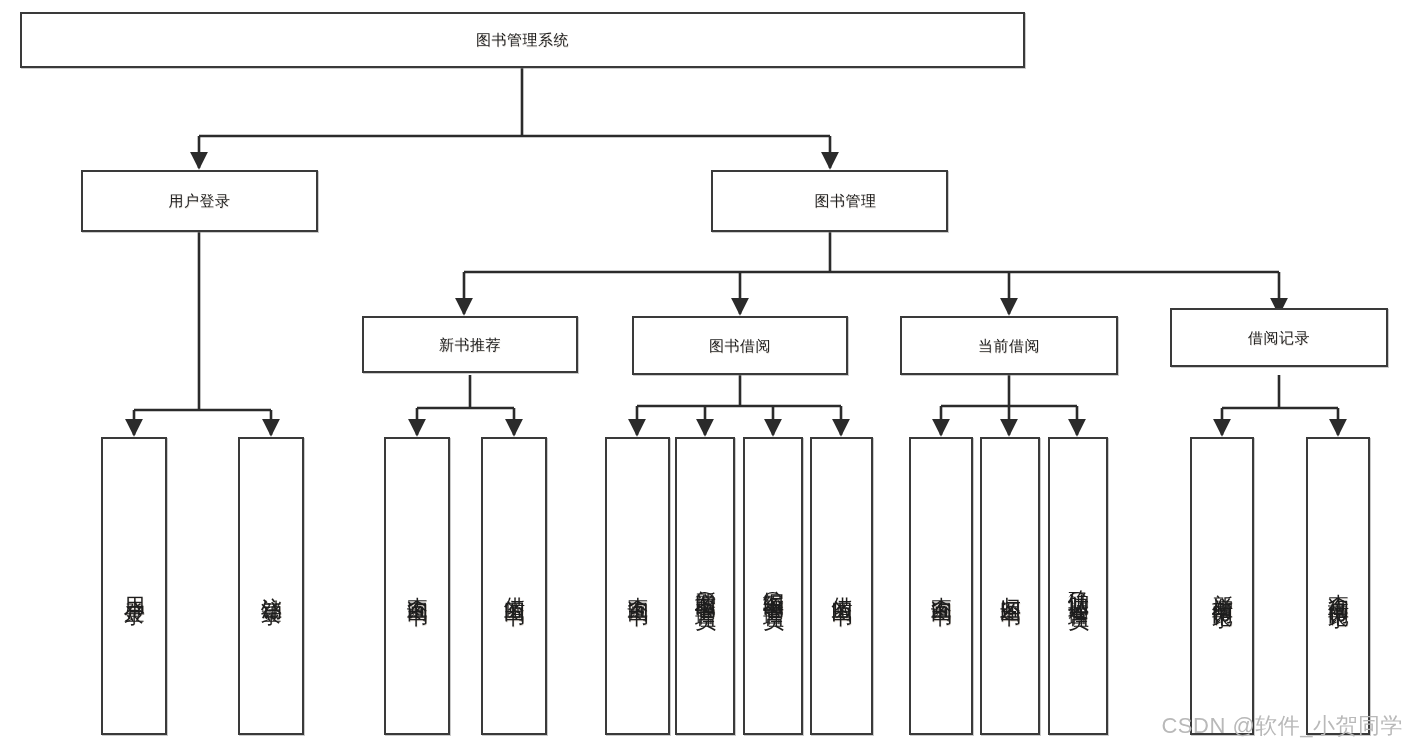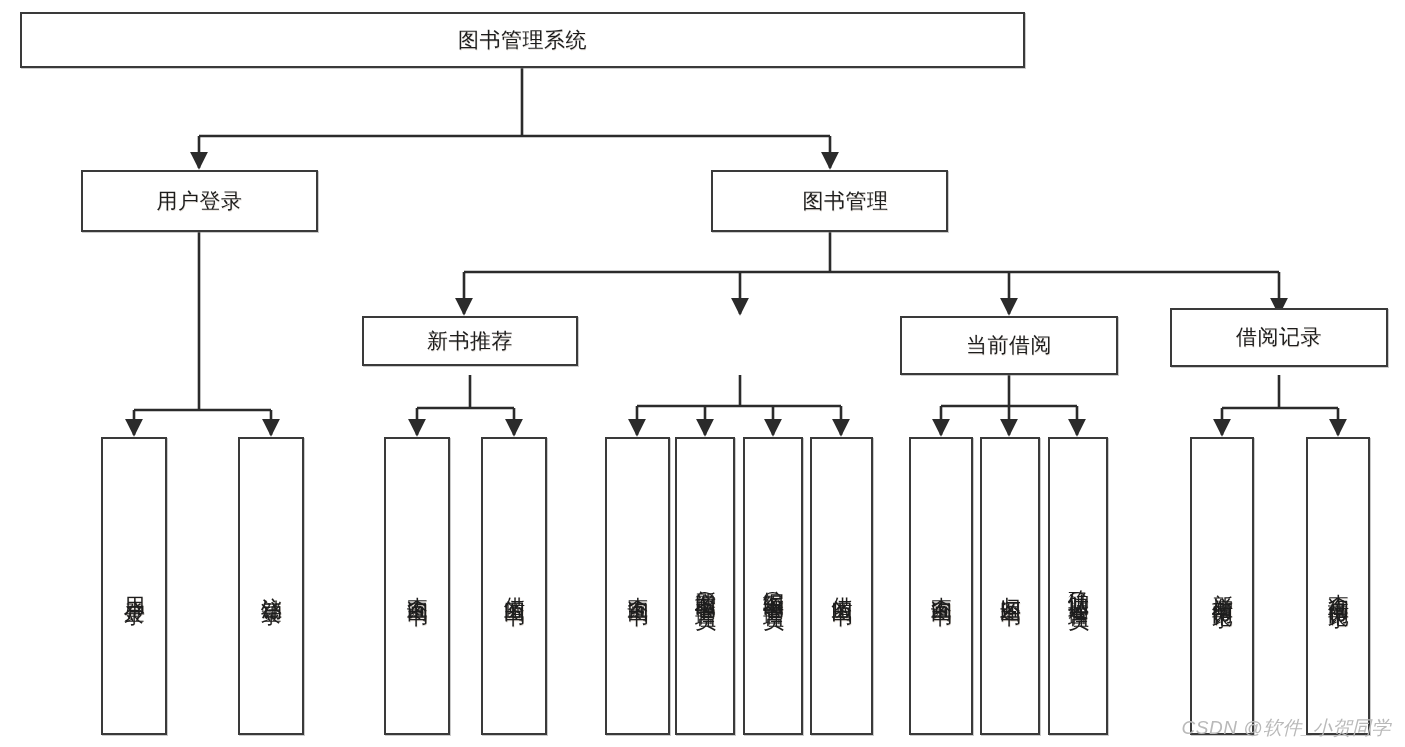--- a/index.html
+++ b/index.html
@@ -30,21 +30,21 @@
     position: absolute;
     box-sizing: border-box;
     border: 2.5px solid #3a3a3a;
     background: #ffffff;
     display: flex;
     align-items: center;
     justify-content: center;
     box-shadow: 1px 1px 0 rgba(140,140,140,0.45);
   }
   .node-label {
-    font-size: 21px;
+    font-size: 15px;
     line-height: 1.15;
     color: #1d1d1d;
     letter-spacing: 0.5px;
     white-space: nowrap;
     text-shadow: 0.5px 0.5px 0 rgba(180,160,140,0.30);
   }
   .node.leaf {
     align-items: center;
     justify-content: center;
   }
@@ -52,27 +52,26 @@
     writing-mode: vertical-rl;
     text-orientation: upright;
     font-size: 21px;
     line-height: 1.28;
     letter-spacing: 3px;
     white-space: normal;
     max-height: 100%;
   }
   #watermark {
     position: absolute;
-    right: 14px;
+    right: 2px;
     bottom: 6px;
-    font-size: 19px;
+    font-size: 22px;
     color: #b9b9b9;
     letter-spacing: 0.5px;
     white-space: nowrap;
-    font-style: italic;
   }
 </style>
 </head>
 <body>
 
 <div id="canvas">
 
   <svg id="edges" viewBox="0 0 1405 747" xmlns="http://www.w3.org/2000/svg">
     <defs>
       <marker id="arrow" viewBox="0 0 10 10" refX="9" refY="5" markerWidth="7" markerHeight="7" orient="auto-start-reverse">
@@ -127,22 +126,25 @@
     <span class="node-label">图书管理系统</span>
   </div>
 
   <div class="node" style="left:81px; top:170px; width:237px; height:62px;">
     <span class="node-label">用户登录</span>
   </div>
   <div class="node" style="left:711px; top:170px; width:237px; height:62px;padding-left:32px;">
     <span class="node-label">图书管理</span>
   </div>
 
-  <div class="node" style="left:362px; top:316px; width:216px; height:50px;justify-content:center;">
+  <div class="node" style="left:362px; top:316px; width:216px; height:57px;justify-content:center;">
     <span class="node-label">新书推荐</span>
+  </div>
+  <div class="node" style="left:632px; top:316px; width:216px; height:59px;">
+    <span class="node-label">图书借阅</span>
   </div>
   <div class="node" style="left:900px; top:316px; width:218px; height:59px;text-align:center;">
     <span class="node-label">当前借阅</span>
   </div>
   <div class="node" style="left:1170px; top:308px; width:218px; height:59px;">
     <span class="node-label">借阅记录</span>
   </div>
 
   <div class="node leaf" style="left:101px; top:437px; width:66px; height:298px;">
     <span class="node-label">用户登录</span>

